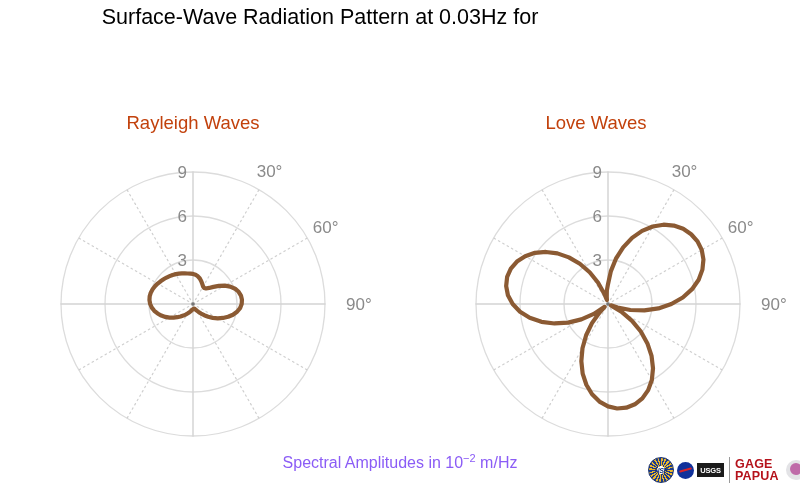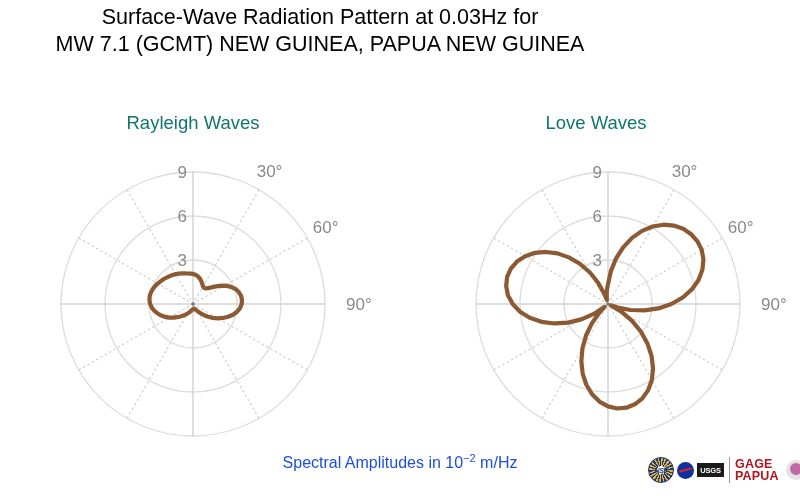--- a/index.html
+++ b/index.html
@@ -34,21 +34,21 @@
     font-size: 14.5px;
     line-height: 24px;
     color: #000;
     white-space: nowrap;
   }
 
   
   .subplot-title {
     position: absolute;
     font-size: 18.5px;
-    color: #0f766e;
+    color: #c2410c;
     text-align: center;
     white-space: nowrap;
   }
   #rayleigh-title { left: 43px;  top: 112px; width: 300px; }
   #love-title     { left: 446px; top: 112px; width: 300px; }
 
   
   .polar-plot {
     position: absolute;
     top: 150px;
@@ -65,21 +65,21 @@
   }
 
   
   #footer-caption {
     position: absolute;
     left: 0;
     top: 452px;
     width: 800px;
     text-align: center;
     font-size: 16px;
-    color: #1d4ed8;
+    color: #8b5cf6;
     white-space: nowrap;
   }
   #footer-caption sup {
     font-size: 11px;
     vertical-align: super;
   }
 
   
   #logo-strip {
     position: absolute;
@@ -190,21 +190,20 @@
     border-radius: 50%;
     background: #b9559c;
     opacity: 0.85;
   }
 </style>
 </head>
 <body>
 
 <div id="title-block">
   <div id="title-line-1">Surface-Wave Radiation Pattern at 0.03Hz for</div>
-  <div id="title-line-2">MW 7.1 (GCMT) NEW GUINEA, PAPUA NEW GUINEA</div>
 </div>
 
 <div class="subplot-title" id="rayleigh-title">Rayleigh Waves</div>
 <div class="subplot-title" id="love-title">Love Waves</div>
 
 <div class="polar-plot" id="rayleigh-plot">
   <svg id="rayleigh-svg" width="320" height="346" viewBox="0 0 320 346">
       <g>
         <circle cx="160" cy="154" r="44" fill="none" stroke="#dcdcdc" stroke-width="1.3"></circle>
         <circle cx="160" cy="154" r="88" fill="none" stroke="#dcdcdc" stroke-width="1.3"></circle>

